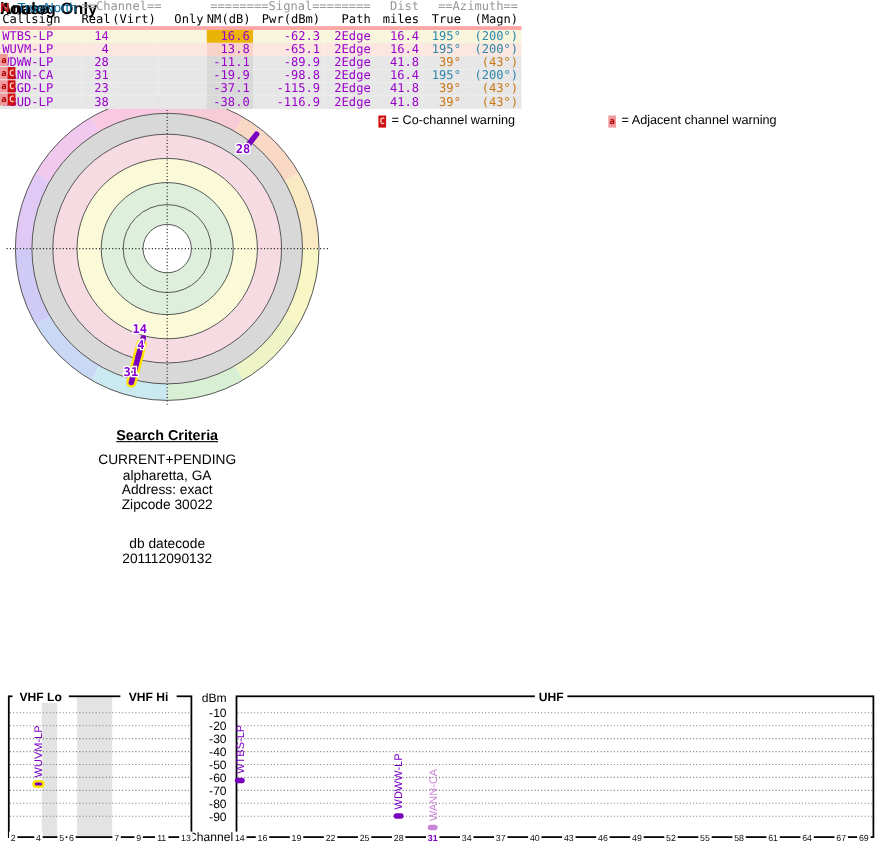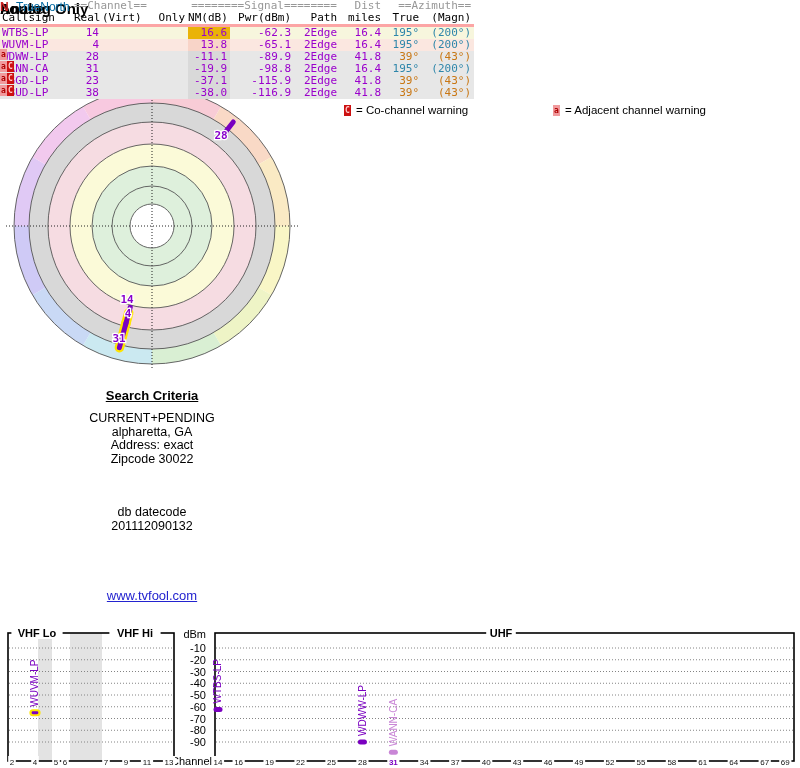--- a/index.html
+++ b/index.html
@@ -31,21 +31,21 @@
   .warn-slot{position:absolute;left:0;display:flex}
   .warn-ico{display:inline-block;width:7px;height:11px;font:bold 8px/11px "DejaVu Sans Mono",monospace;text-align:center}
   .ico-co{background:#cc1010;color:#ffc9c9}
   .ico-adj{background:#f19a9d;color:#ae0000}
   
   .legend-item{position:absolute;top:104px;font-size:11.5px;color:#000;display:flex;align-items:center;gap:5px;white-space:nowrap}
   
   .search-block{left:0;top:388px;width:304px;text-align:center;color:#000;font-size:12.5px}
   .search-head{font-weight:bold;text-decoration:underline;font-size:13px;margin-bottom:9px}
   .search-line{line-height:13.5px}
-  .db-block{margin-top:40px}
+  .db-block{margin-top:22px}
   .site-link{position:absolute;left:0;top:588px;width:304px;text-align:center;font-size:13px;color:#2323cf;text-decoration:underline;display:block;cursor:pointer}
   
   .radar-label{font:bold 11px "DejaVu Sans Mono",monospace;fill:#8800cc;paint-order:stroke;stroke:#ffffff;stroke-width:2.5px;text-anchor:middle}
   .band-lab{font:bold 11px "Liberation Sans",sans-serif;fill:#000}
   .axis-lab{font:11px "Liberation Sans",sans-serif;fill:#000}
   .tick-lab{font:8px "Liberation Sans",sans-serif;fill:#111}
   .tick-hl{fill:#7a00c0;font-weight:bold}
   .station-lab{font:10px "Liberation Sans",sans-serif;text-anchor:start}
 </style>
 </head>
@@ -235,21 +235,20 @@
     <div class="search-line">CURRENT+PENDING</div>
     <div class="search-line">alpharetta, GA</div>
     <div class="search-line">Address: exact</div>
     <div class="search-line">Zipcode 30022</div>
     <div class="db-block">
       <div class="search-line">db datecode</div>
       <div class="search-line">201112090132</div>
     </div>
   </div>
 
-  <a class="site-link">www.tvfool.com</a>
 
   <svg id="spectrum-svg" width="800" height="150" style="position:absolute;left:0;top:618">
       <rect x="38" y="15" width="14" height="128" fill="#e3e3e3"></rect>
       <rect x="70" y="15" width="32" height="128" fill="#e3e3e3"></rect>
       <line x1="9" y1="30" x2="173" y2="30" stroke="#848484" stroke-width="1" stroke-dasharray="1,2"></line>
       <line x1="216" y1="30" x2="793" y2="30" stroke="#848484" stroke-width="1" stroke-dasharray="1,2"></line>
       <line x1="9" y1="41.75" x2="173" y2="41.75" stroke="#848484" stroke-width="1" stroke-dasharray="1,2"></line>
       <line x1="216" y1="41.75" x2="793" y2="41.75" stroke="#848484" stroke-width="1" stroke-dasharray="1,2"></line>
       <line x1="9" y1="53.5" x2="173" y2="53.5" stroke="#848484" stroke-width="1" stroke-dasharray="1,2"></line>
       <line x1="216" y1="53.5" x2="793" y2="53.5" stroke="#848484" stroke-width="1" stroke-dasharray="1,2"></line>

